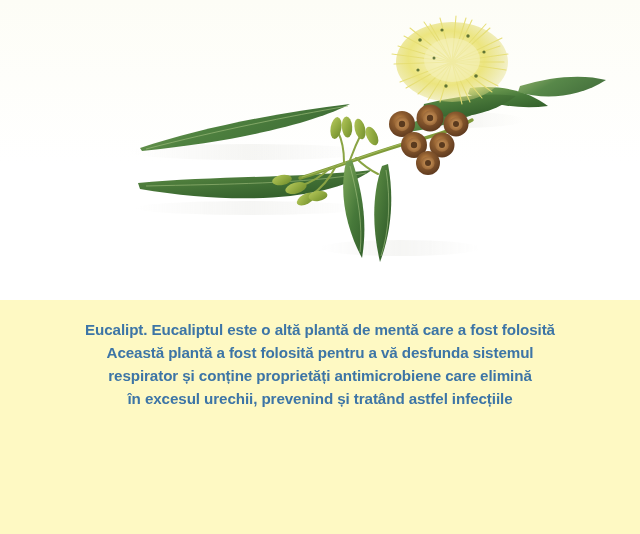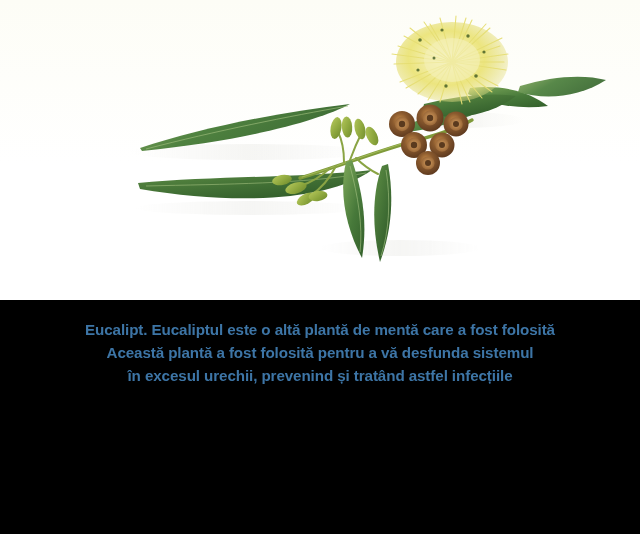--- a/index.html
+++ b/index.html
@@ -40,21 +40,21 @@
     display: block;
   }
 
   
   .caption {
     position: absolute;
     left: 0;
     top: 300px;
     width: 640px;
     height: 234px;
-    background: #000000;
+    background: #fef9c3;
     padding-top: 18px;
     box-sizing: border-box;
   }
   .caption-line {
     display: block;
     text-align: center;
     font-family: "Liberation Sans", sans-serif;
     font-weight: bold;
     font-size: 15.2px;
     line-height: 23px;
@@ -239,16 +239,17 @@
         </g>
       </g>
 
       <path d="M520 86 C 552 76, 584 74, 606 80 C 578 98, 544 100, 518 92 Z" fill="url(#leafA)" opacity="0.95"></path>
     </svg>
   </div>
 
   <div class="caption">
     <span class="caption-line">Eucalipt. Eucaliptul este o altă plantă de mentă care a fost folosită</span>
     <span class="caption-line">Această plantă a fost folosită pentru a vă desfunda sistemul</span>
+    <span class="caption-line">respirator și conține proprietăți antimicrobiene care elimină</span>
     <span class="caption-line">în excesul urechii, prevenind și tratând astfel infecțiile</span>
   </div>
 
 </div>
 
 </body></html>

